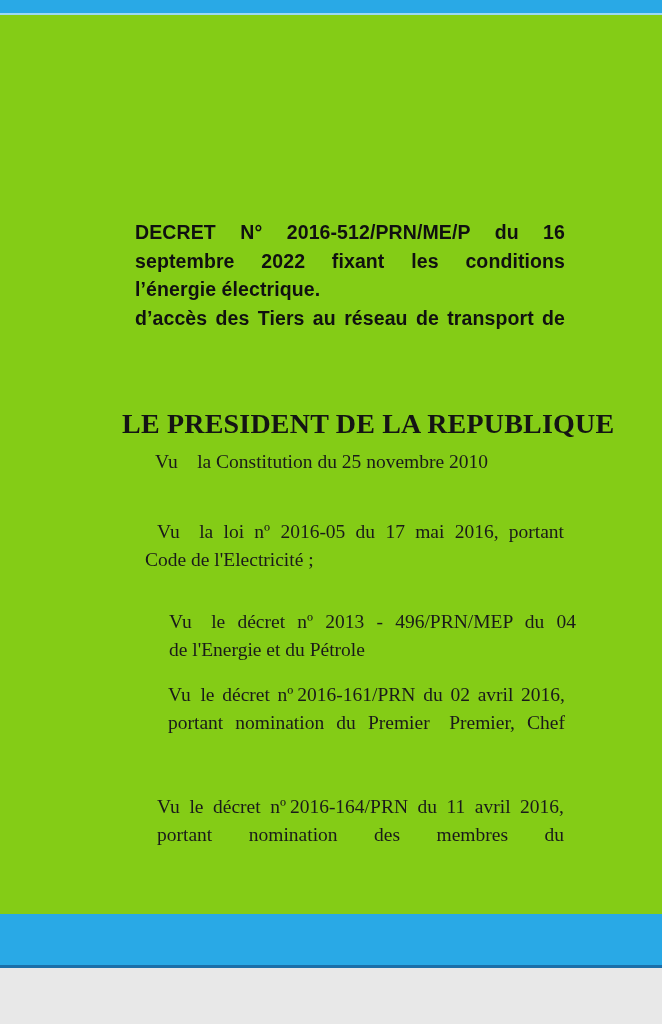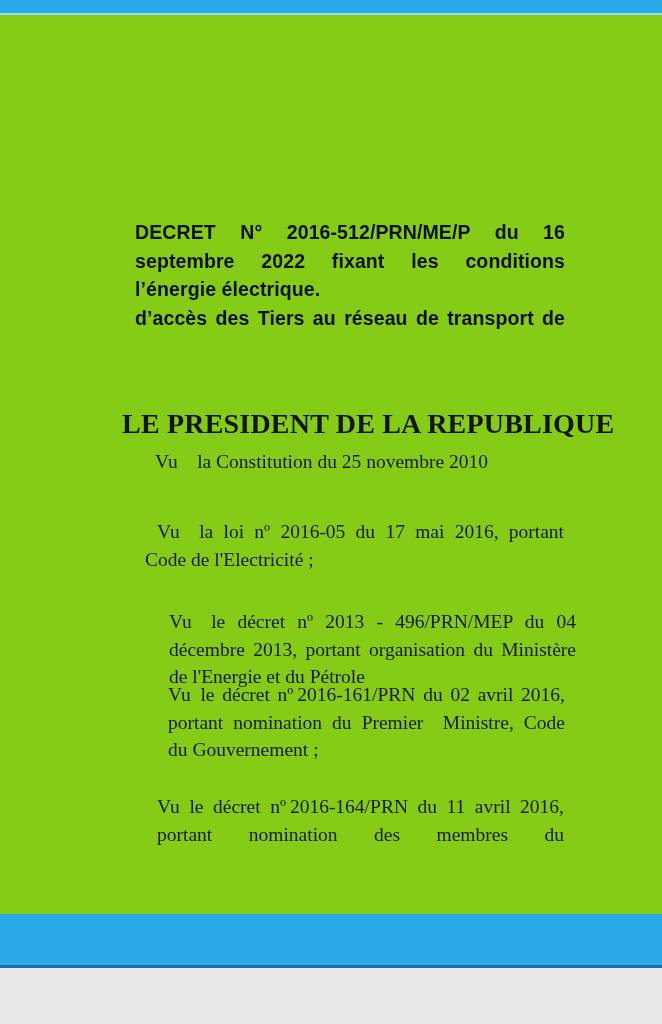--- a/index.html
+++ b/index.html
@@ -116,28 +116,26 @@
       <div class="tline tline-last">Vu  la Constitution du 25 novembre 2010</div>
     </div>
 
   <div class="para para-2">
       <div class="tline">Vu la loi nº 2016-05 du 17 mai 2016, portant</div>
       <div class="tline tline-last">Code de l'Electricité ;</div>
     </div>
 
   <div class="para para-3">
       <div class="tline">Vu le décret nº 2013 - 496/PRN/MEP du 04</div>
-      <div class="tline">décembre 2013, portant organisation du Ministère</div>
       <div class="tline tline-last">de l'Energie et du Pétrole</div>
     </div>
 
   <div class="para para-4">
       <div class="tline">Vu le décret nº 2016-161/PRN du 02 avril 2016,</div>
-      <div class="tline">portant nomination du Premier Ministre, Code</div>
-      <div class="tline tline-last">du Gouvernement ;</div>
+      <div class="tline">portant nomination du Premier Premier, Chef</div>
     </div>
 
   <div class="para para-5 justify-all">
       <div class="tline">Vu le décret nº 2016-164/PRN du 11 avril 2016,</div>
       <div class="tline">portant nomination des membres du</div>
     </div>
 
   <div class="page-number">153</div>
 
   <div class="bottom-bar"></div>

